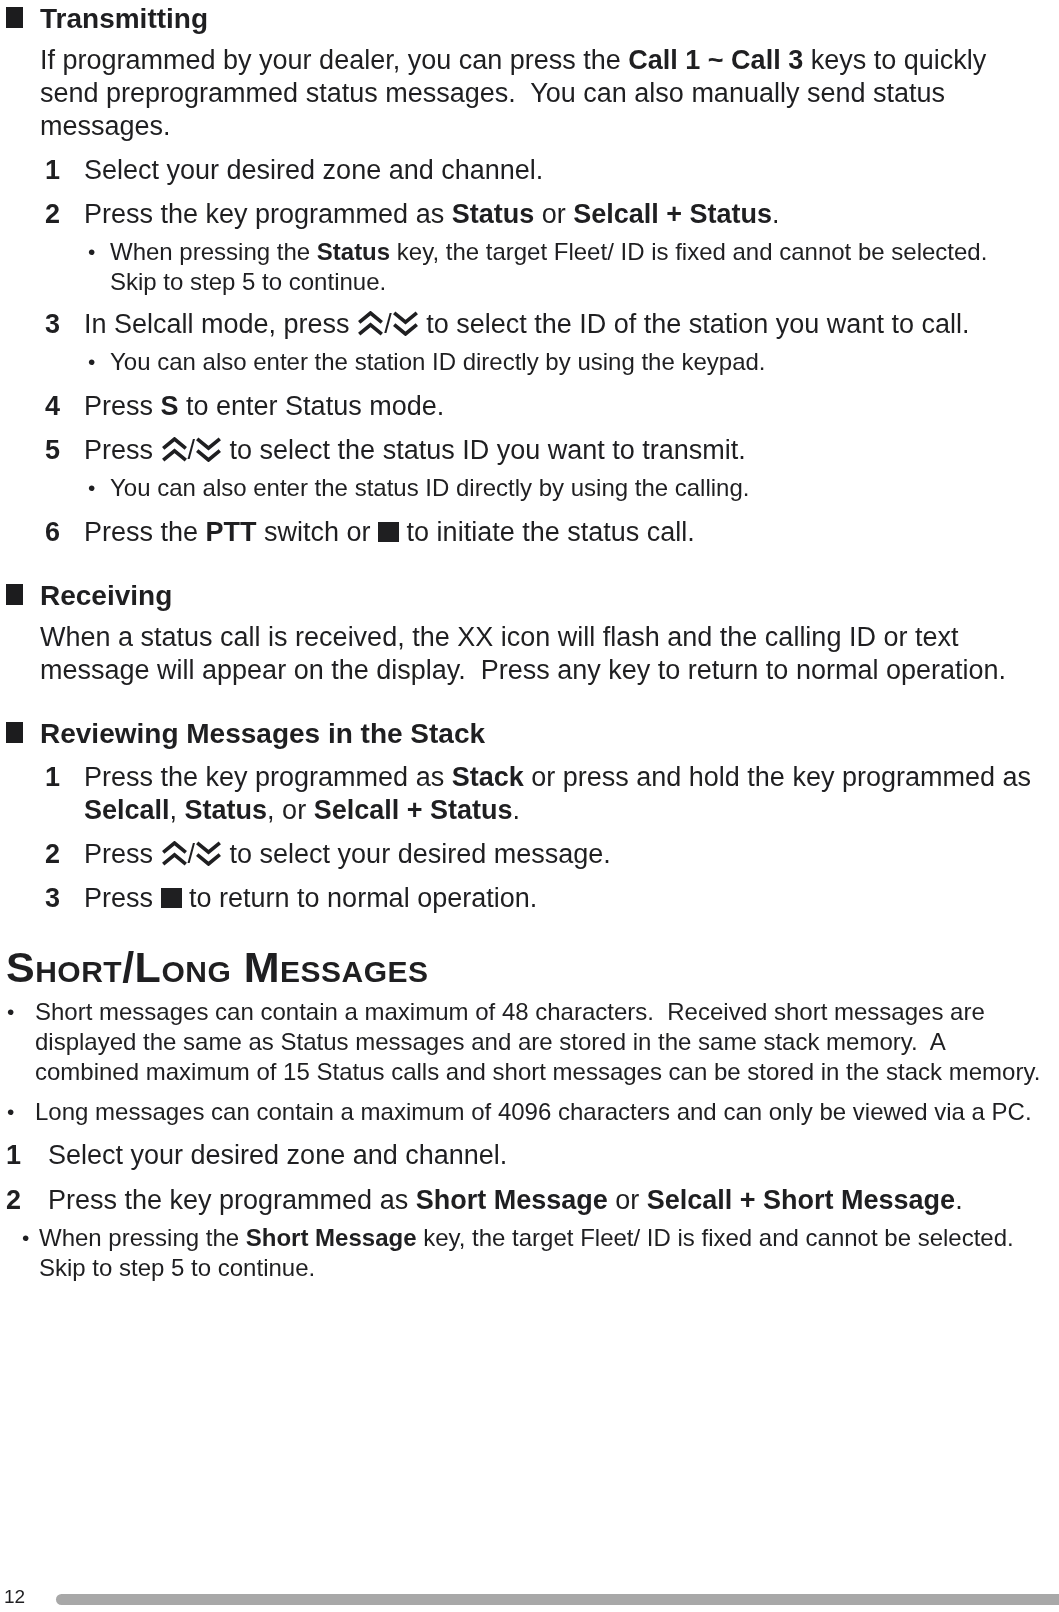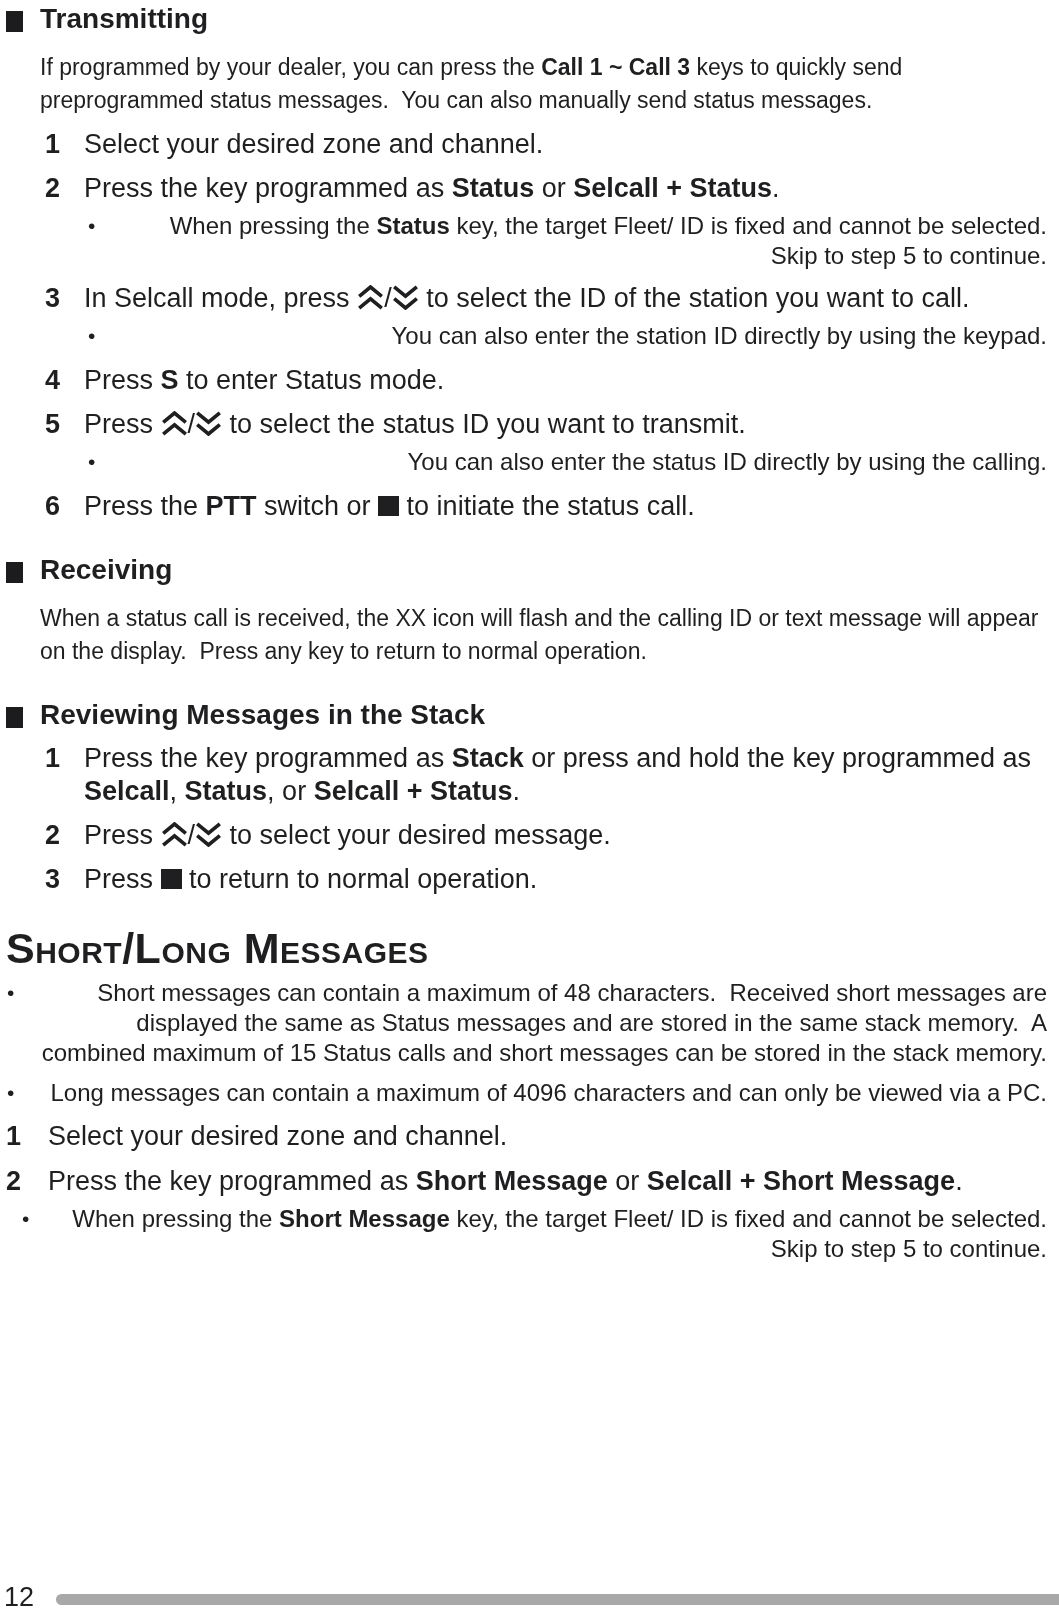--- a/index.html
+++ b/index.html
@@ -4,54 +4,54 @@
 <style>
   html,body{margin:0;padding:0;}
   body{
     width:1059px;height:1612px;position:relative;overflow:hidden;
     background:#ffffff;color:#1f1f21;
     font-family:"Liberation Sans","DejaVu Sans",sans-serif;
     -webkit-font-smoothing:antialiased;
   }
   .content{position:absolute;inset:0;padding:2px 12px 0 6px;box-sizing:border-box;}
   
-  .sec-head{display:flex;gap:17px;align-items:center;margin:30px 0 0 0;}
+  .sec-head{display:flex;gap:17px;align-items:flex-start;margin:30px 0 0 0;}
   .sec-head h2{margin:0;font-size:28px;line-height:34px;font-weight:bold;}
   .sec:first-child .sec-head{margin-top:0;}
   .hsq{flex:none;width:17px;height:21px;margin-top:5px;background:#1c1c1e;}
   .sec-body{padding-left:34px;}
   
-  .body-p{font-size:23px;line-height:33px;margin:15px 0 0 0;white-space:pre-wrap;}
+  .body-p{font-size:27px;line-height:33px;margin:8px 0 0 0;white-space:pre-wrap;}
   
   .step{display:flex;margin-top:11px;font-size:27px;line-height:33px;}
   .step.mt{margin-top:13px;}
   .snum{flex:none;width:39px;padding-left:5px;font-weight:bold;}
   .stext{flex:1;white-space:pre-wrap;}
   
   .note{display:flex;margin:6px 0 2px 0;font-size:24px;line-height:30px;padding-left:48px;}
   .nbul{flex:none;width:22px;font-size:21px;}
-  .ntext{flex:1;white-space:pre-wrap;text-align:right;}
+  .ntext{flex:1;white-space:pre-wrap;}
   
   .main-head{margin:32px 0 0 0;font-size:43px;line-height:40px;font-weight:bold;
     font-variant:small-caps;letter-spacing:0.5px;}
   .flush .body-p{margin-top:10px;}
   .sl-bullet{display:flex;margin-top:10px;font-size:24px;line-height:30px;}
   .sl-bullet .nbul{width:28px;padding-left:1px;}
   
   .steps-flush .step .snum{width:42px;padding-left:0;}
   .steps-flush .step{margin-top:12px;}
   .steps-flush .note{padding-left:16px;}
   .steps-flush .nbul{width:17px;}
   
   .ic{display:inline-block;vertical-align:-3px;line-height:0;}
   .ic svg{display:block;}
   .ic.sqk{width:21px;height:20px;background:currentColor;vertical-align:-1px;}
   b{font-weight:bold;}
   
-  .page-num{position:absolute;left:4px;top:1582px;font-size:27px;line-height:30px;text-align:center;}
+  .page-num{position:absolute;left:4px;top:1582px;font-size:19px;line-height:30px;text-align:center;}
   .footer-bar{position:absolute;left:56px;right:0;top:1594px;height:11px;
     border-radius:6px 0 0 6px;background:#a8a8a8;}
 </style>
 </head>
 <body>
 
 <div class="content">
 
   <div class="sec">
     <div class="sec-head">

